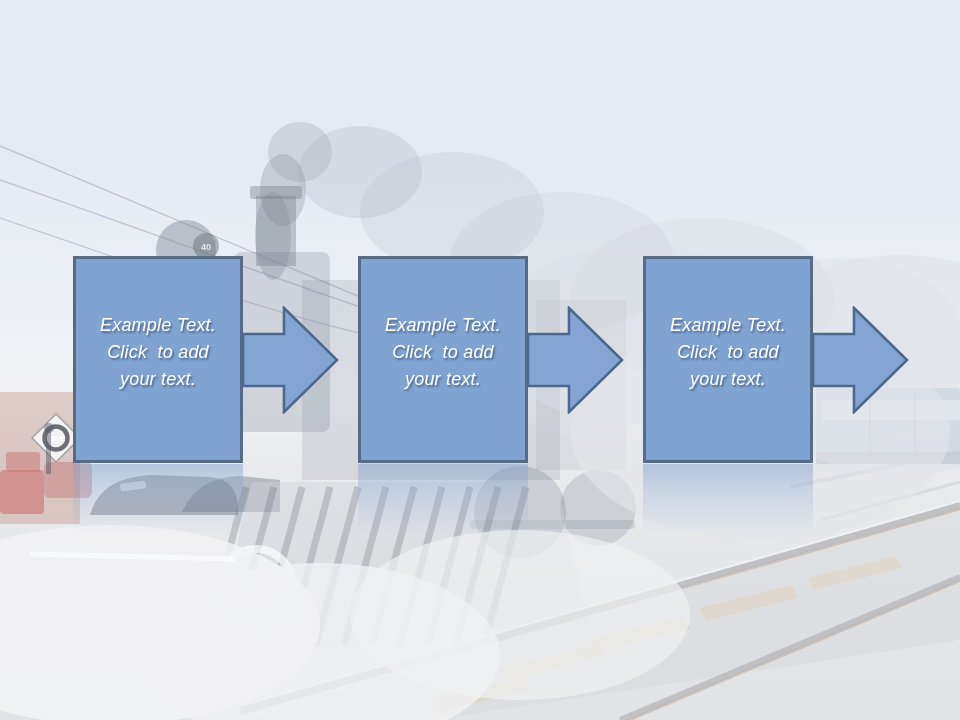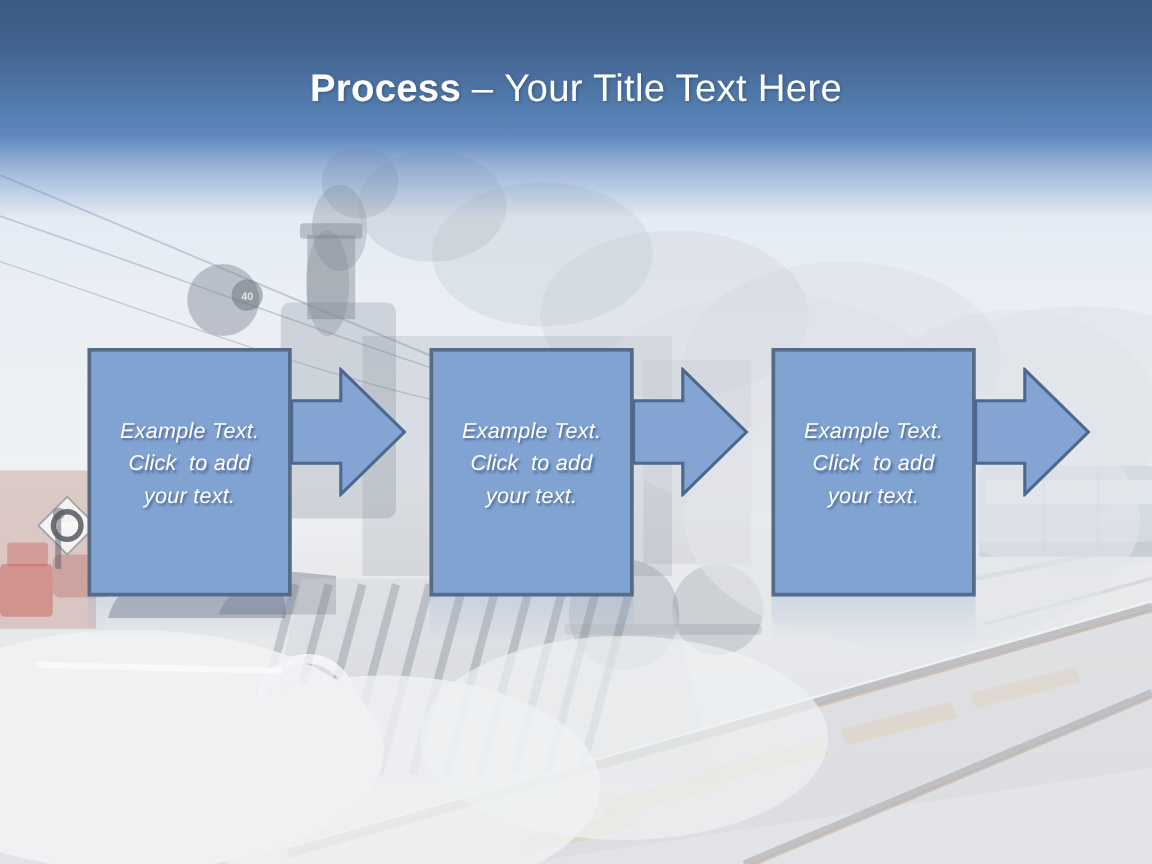--- a/index.html
+++ b/index.html
@@ -24,21 +24,20 @@
     text-shadow:1px 1px 3px rgba(15,35,70,0.35);
     letter-spacing:0.2px;
   }
   .t-bold{font-weight:700;}
   .t-sep{margin:0 9px;}
   .step-box{
     position:absolute;top:256px;width:170px;height:207px;box-sizing:border-box;
     background:#81a3d2;border:3px solid #566b88;z-index:4;
     display:flex;flex-direction:column;justify-content:center;align-items:center;
     padding-bottom:14px;
-    margin-top:34px;
   }
   .step-box.b1{left:73px;} .step-box.b2{left:358px;} .step-box.b3{left:643px;}
   .step-text{
     color:#ffffff;font-style:italic;font-size:18px;line-height:27px;
     text-align:center;text-shadow:1.5px 2px 2px rgba(40,60,100,0.6);
     letter-spacing:0.2px;
   }
   .step-line{display:block;white-space:pre;}
   .refl{
     position:absolute;top:464px;width:170px;height:82px;z-index:3;
@@ -158,23 +157,20 @@
       <ellipse cx="760" cy="432" rx="190" ry="108" fill="#dfe3e8" opacity="0.6"></ellipse>
       <ellipse cx="110" cy="625" rx="210" ry="100" fill="#f1f2f4" opacity="0.85"></ellipse>
       <ellipse cx="320" cy="655" rx="180" ry="92" fill="#eff0f2" opacity="0.8"></ellipse>
       <ellipse cx="520" cy="615" rx="170" ry="85" fill="#edeff1" opacity="0.7"></ellipse>
       <path d="M30,554 L235,559" stroke="#fafbfc" stroke-width="5" opacity="0.8" fill="none"></path>
     </g>
   </svg>
 
   <div class="wash"></div>
 
-  <div class="header">
-    <h1 class="slide-title"><span class="t-bold">Process</span><span class="t-sep">–</span><span>Your Title Text Here</span></h1>
-  </div>
 
   <div class="refl r1"></div>
   <div class="refl r2"></div>
   <div class="refl r3"></div>
 
   <div class="step-box b1">
     <div class="step-text">
       <span class="step-line">Example Text.</span>
       <span class="step-line">Click  to add</span>
       <span class="step-line">your text.</span>

